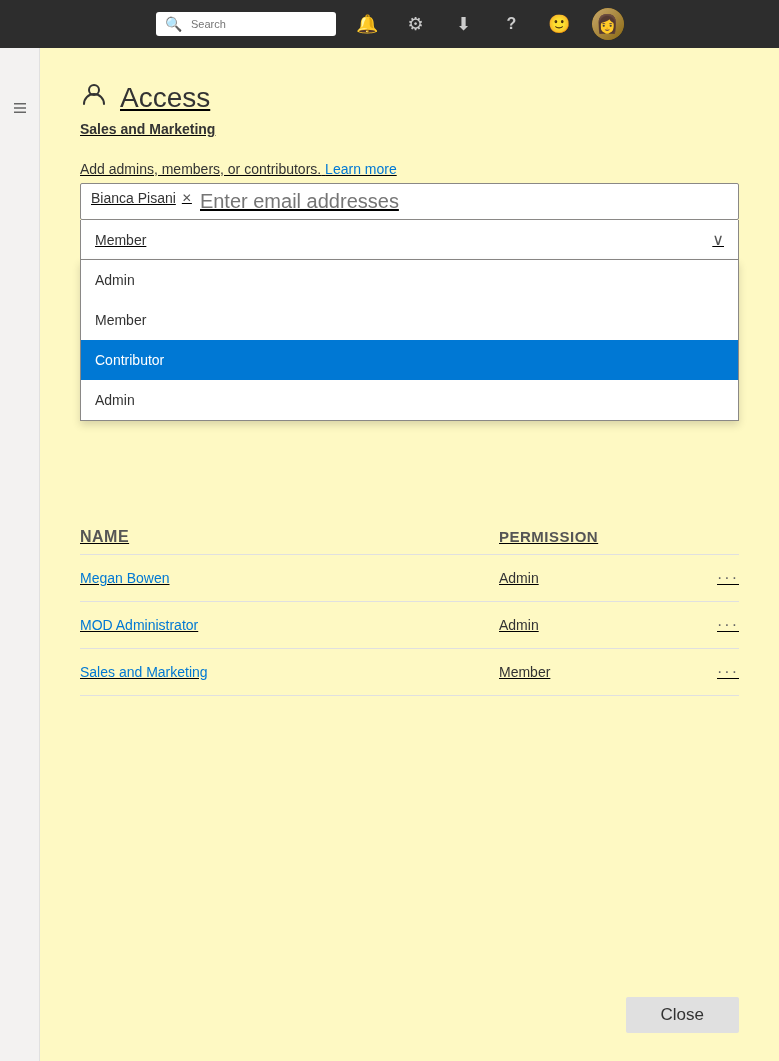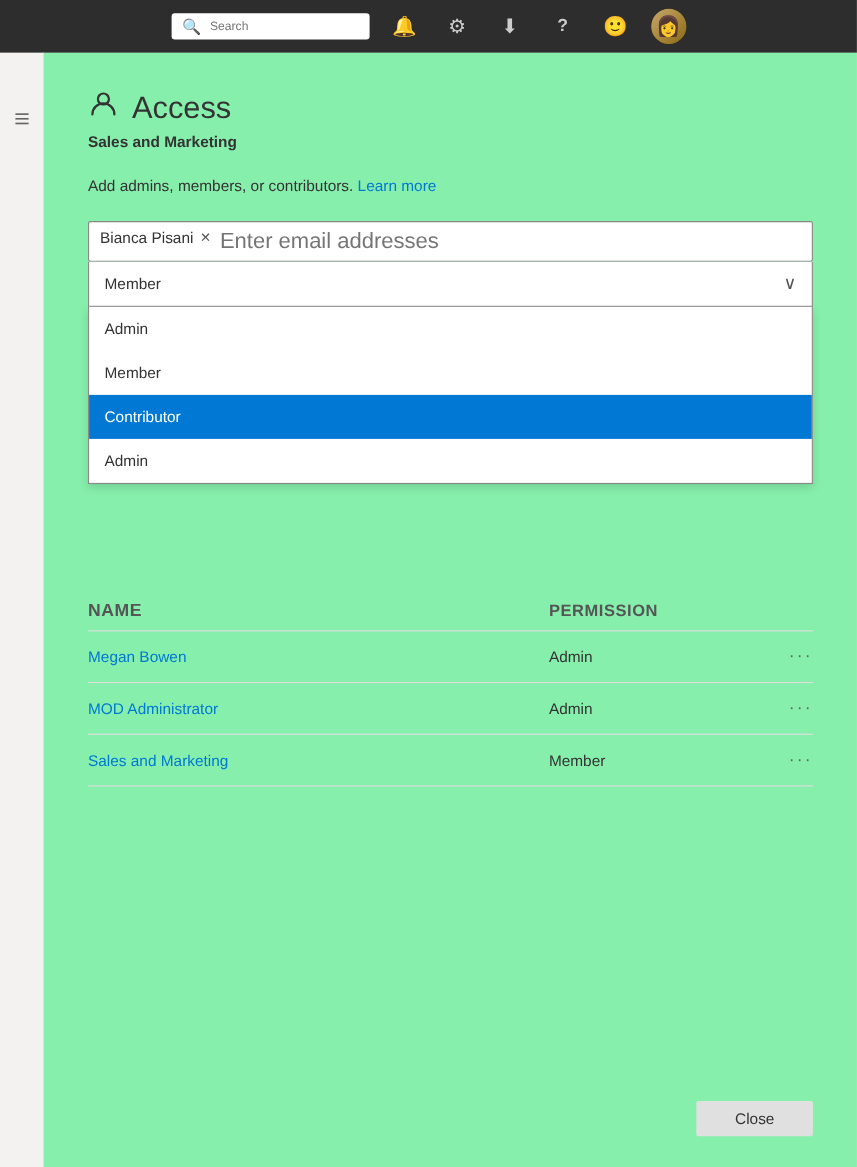--- a/index.html
+++ b/index.html
@@ -94,22 +94,23 @@
       cursor: pointer;
     }
 
     
     .main-content {
       position: absolute;
       left: 40px;
       top: 48px;
       right: 0;
       bottom: 0;
-      background: #86efac;
+      background: #fef9c3;
       padding: 32px 40px;
+      text-decoration: underline;
     }
 
     
     .page-title-row {
       display: flex;
       align-items: center;
       gap: 12px;
       margin-bottom: 6px;
     }
     .page-title-icon {
@@ -125,21 +126,21 @@
       font-size: 14px;
       font-weight: 600;
       color: #333;
       margin-bottom: 24px;
     }
 
     
     .description-row {
       font-size: 14px;
       color: #333;
-      margin-bottom: 24px;
+      margin-bottom: 6px;
     }
     .learn-more-link {
       color: #0078d4;
       text-decoration: none;
       cursor: pointer;
     }
 
     
     .email-input-row {
       display: flex;
@@ -254,21 +255,21 @@
     
     .footer-section {
       position: absolute;
       bottom: 28px;
       right: 40px;
     }
     .close-button {
       background: #e0e0e0;
       border: none;
       padding: 8px 35px;
-      font-size: 14px;
+      font-size: 17px;
       cursor: pointer;
       color: #333;
       border-radius: 2px;
     }
   </style>
 </head>
 <body>
 
 <div class="navbar">
   <div class="search-box">

